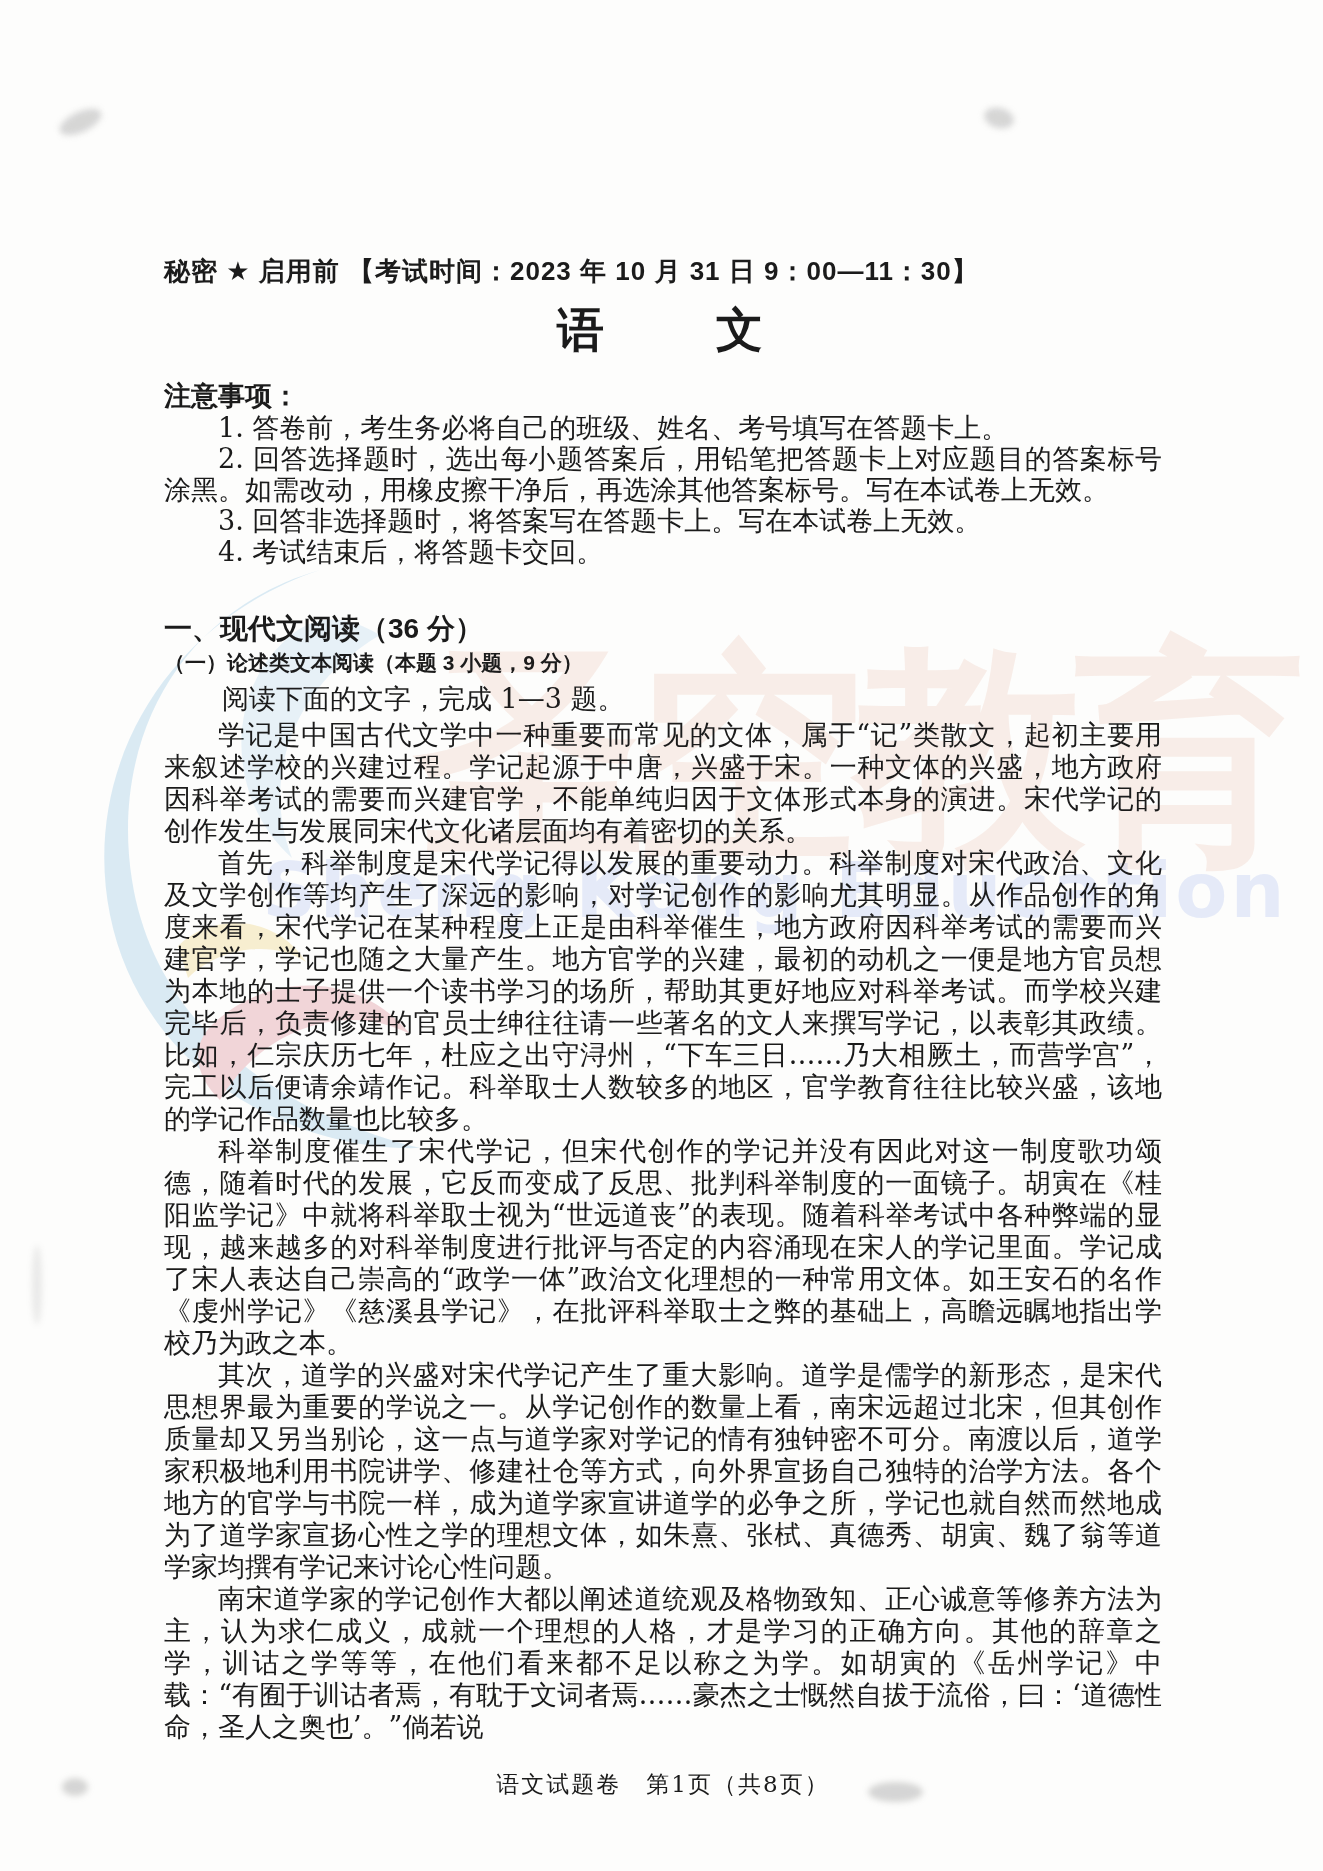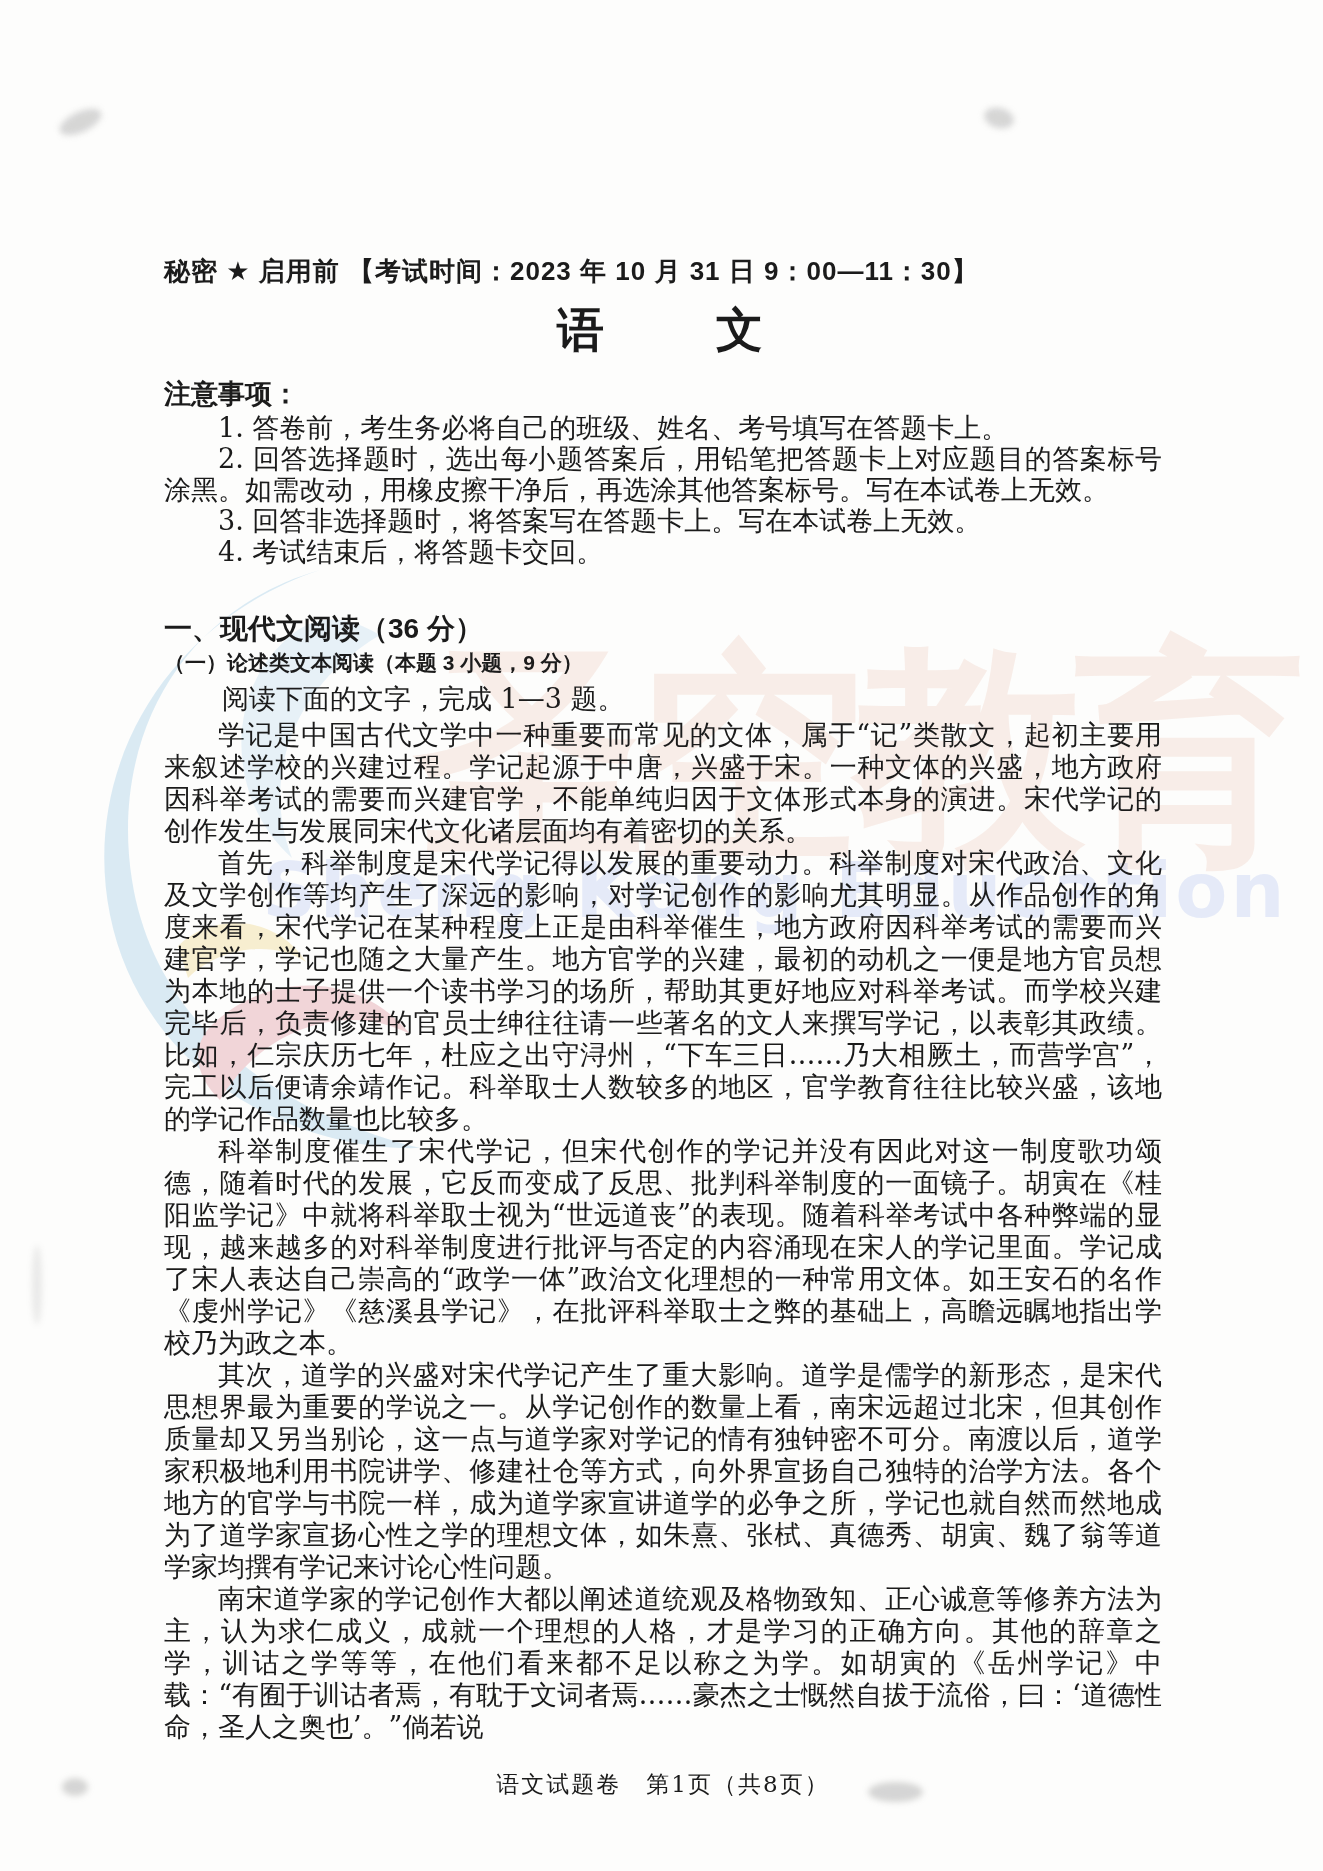--- a/index.html
+++ b/index.html
@@ -47,21 +47,21 @@
     margin: 16px 0 0 0;
     font-family: "Liberation Sans", "DejaVu Sans", sans-serif;
     font-weight: bold; font-size: 33px; text-align: center; letter-spacing: 2px;
   }
   .subject {
     margin: 10px 0 17px 0;
     font-weight: bold; font-size: 47px; text-align: center; letter-spacing: 6px;
   }
   .notice-heading {
     margin: 18px 0 0 0;
-    font-family: Liberation Mono, monospace;
+    font-family: Liberation Sans, sans-serif;
     font-weight: bold; font-size: 27px; line-height: 32px;
   }
   .notice-item {
     margin: 0; font-size: 27px; line-height: 31px;
     text-indent: 2em; text-align: justify;
   }
   .section-heading {
     margin: 46px 0 0 0;
     font-family: "Liberation Sans", "DejaVu Sans", sans-serif;
     font-weight: bold; font-size: 28px; line-height: 32px;

